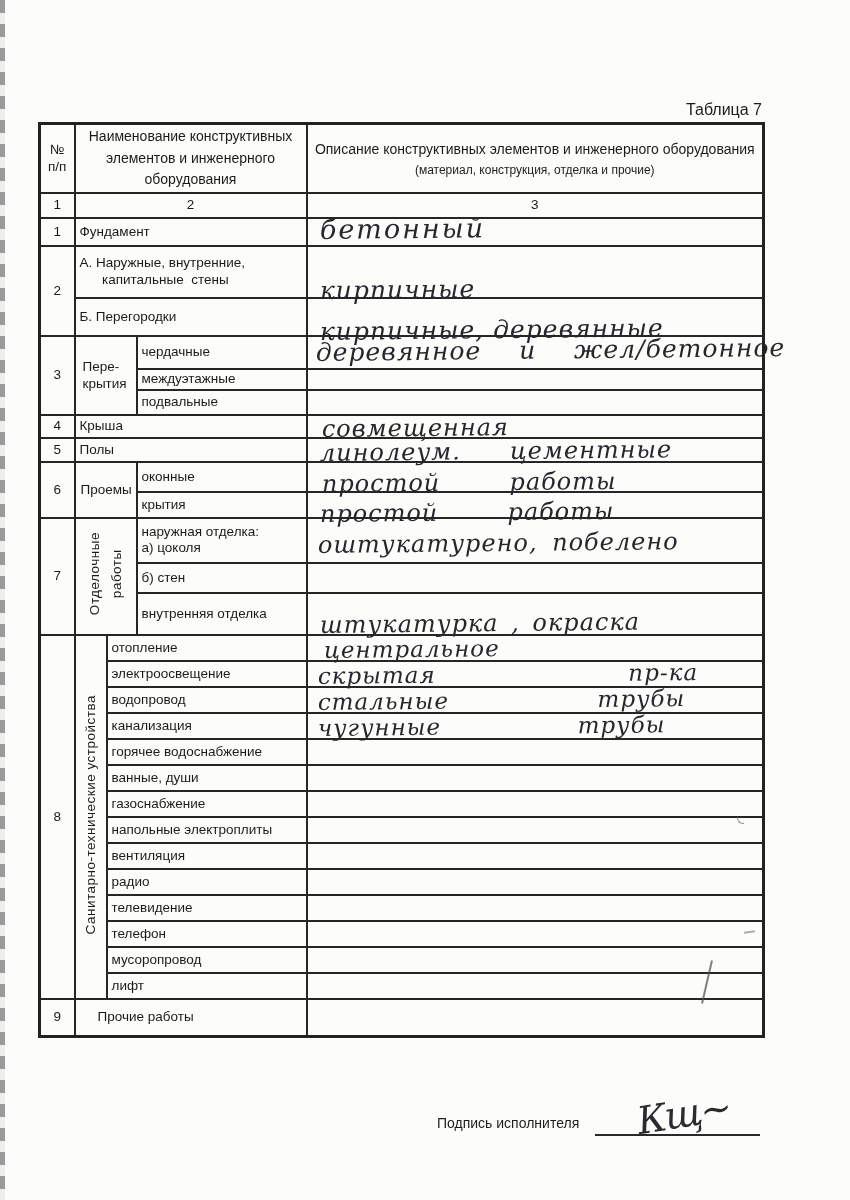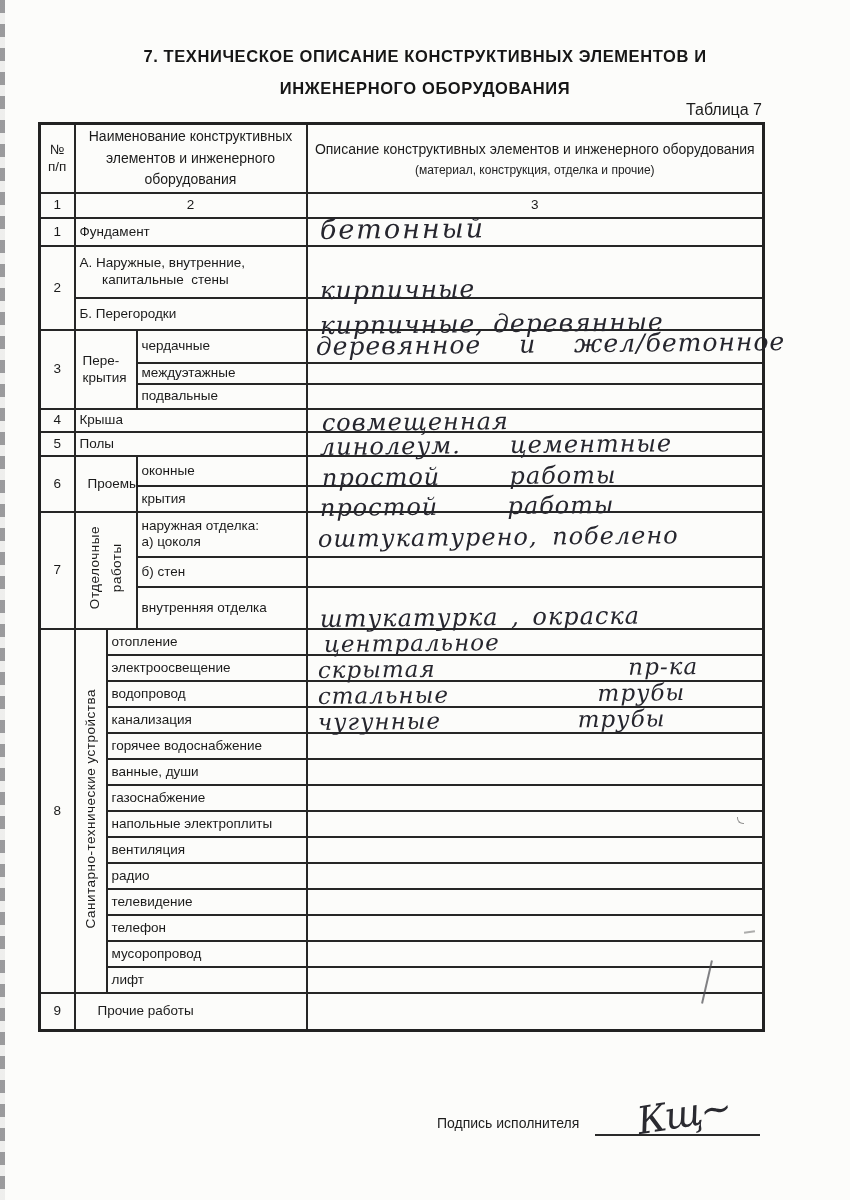--- a/index.html
+++ b/index.html
@@ -70,22 +70,20 @@
     border:1px solid #666;border-width:0 0 1px 1px;border-radius:0 0 0 6px;opacity:.7;}
   .stray-c{position:absolute;left:744px;top:931px;width:11px;height:2px;
     background:#777;opacity:.6;transform:rotate(-8deg);}
 </style>
 </head>
 <body>
 
 <div class="page">
   <div class="scan-edge"></div>
 
-  <div class="title">7. ТЕХНИЧЕСКОЕ  ОПИСАНИЕ  КОНСТРУКТИВНЫХ  ЭЛЕМЕНТОВ  И
-ИНЖЕНЕРНОГО  ОБОРУДОВАНИЯ</div>
   <div class="table-caption">Таблица 7</div>
 
   <table class="doc">
     <colgroup>
       <col style="width:35px">
         <col style="width:32px">
         <col style="width:30px">
         <col style="width:170px">
         <col style="width:457px">
     </colgroup>
@@ -118,21 +116,21 @@
     </tr>
 
     <tr style="height:52px">
       <td rowspan="2" class="center">2</td>
       <td colspan="3" class="name top pre">А. Наружные, внутренние,
       капитальные  стены</td>
       <td class="val">
             <span class="hw" style="font-size:25px;bottom:-9px">кирпичные</span>
           </td>
     </tr>
-    <tr style="height:32px">
+    <tr style="height:38px">
       <td colspan="3" class="name">Б.  Перегородки</td>
       <td class="val">
             <span class="hw" style="font-size:25px;bottom:-12px">кирпичные, деревянные</span>
           </td>
     </tr>
 
     <tr style="height:33px">
       <td rowspan="3" class="center">3</td>
       <td rowspan="3" colspan="2" class="name pre" style="padding-left:7px">Пере-
 крытия</td>
@@ -165,21 +163,21 @@
     <tr style="height:24px">
       <td class="center">5</td>
       <td colspan="3" class="name">Полы</td>
       <td class="val">
             <span class="hw" style="bottom:-7px;word-spacing:16px">линолеум.  цементные</span>
           </td>
     </tr>
 
     <tr style="height:30px">
       <td rowspan="2" class="center">6</td>
-      <td rowspan="2" colspan="2" class="name" style="padding-left:12px">Проемы</td>
+      <td rowspan="2" colspan="2" class="name" style="padding-left:5px">Проемы</td>
       <td class="item">оконные</td>
       <td class="val">
             <span class="hw" style="bottom:-8px;left:14px;word-spacing:26px">простой  работы</span>
           </td>
     </tr>
     <tr style="height:26px">
       <td class="item">крытия</td>
       <td class="val">
             <span class="hw" style="bottom:-12px;word-spacing:26px">простой  работы</span>
           </td>

